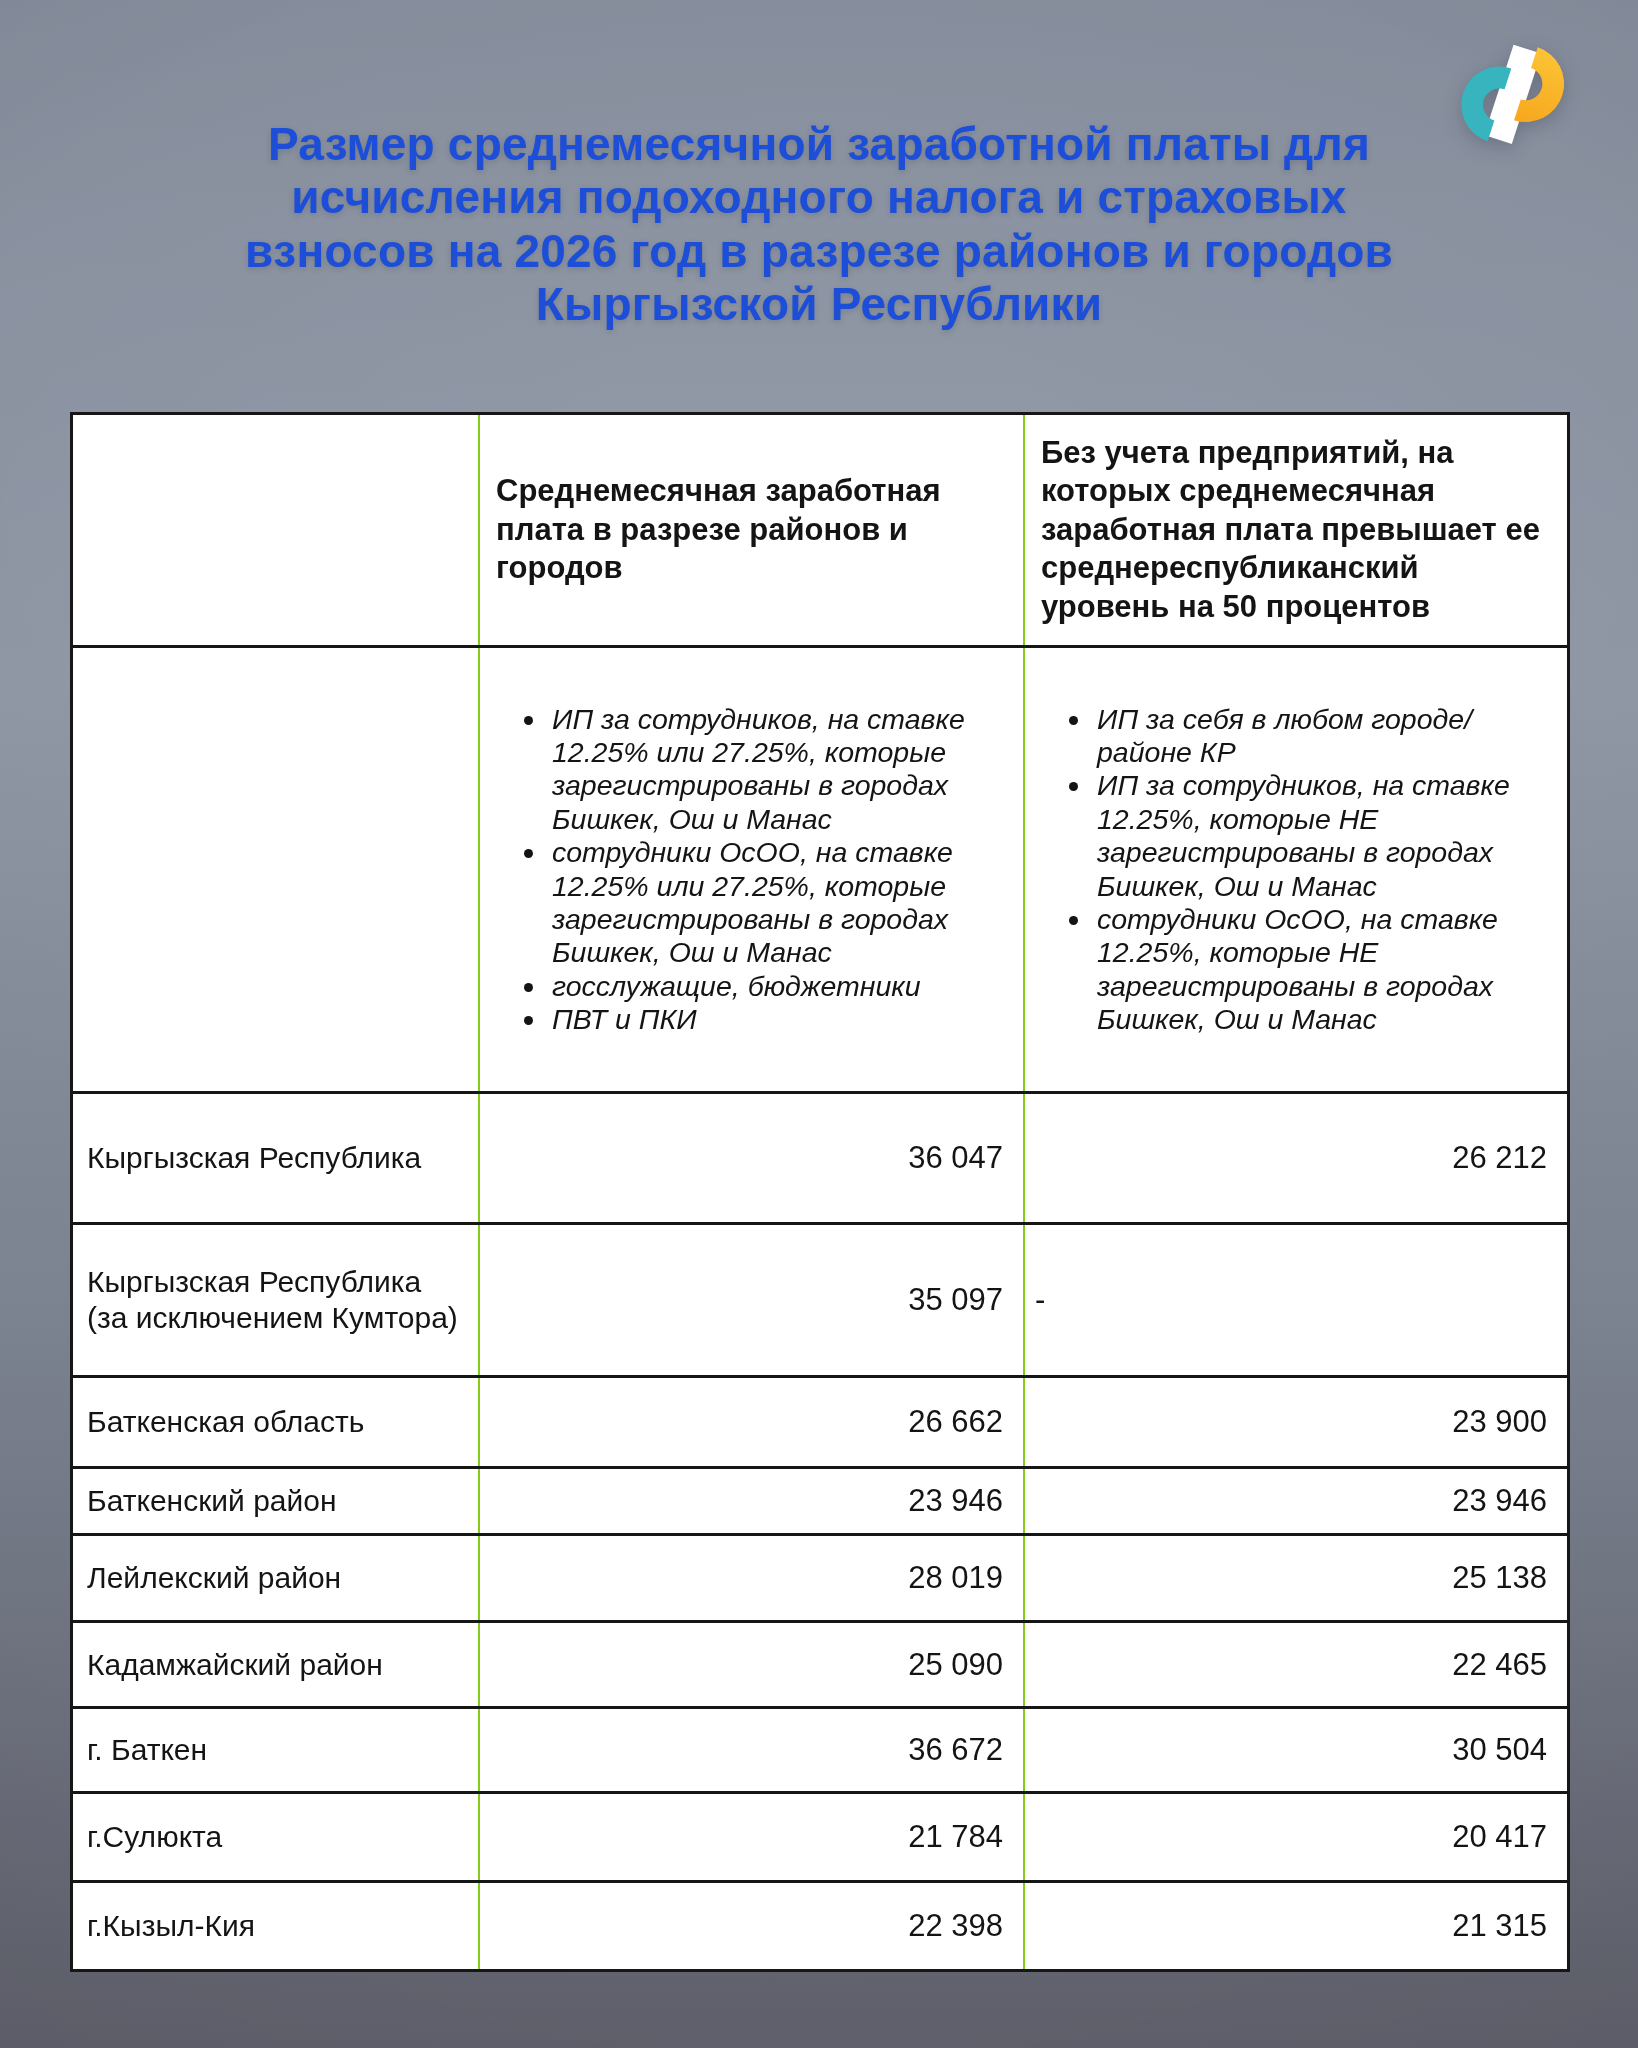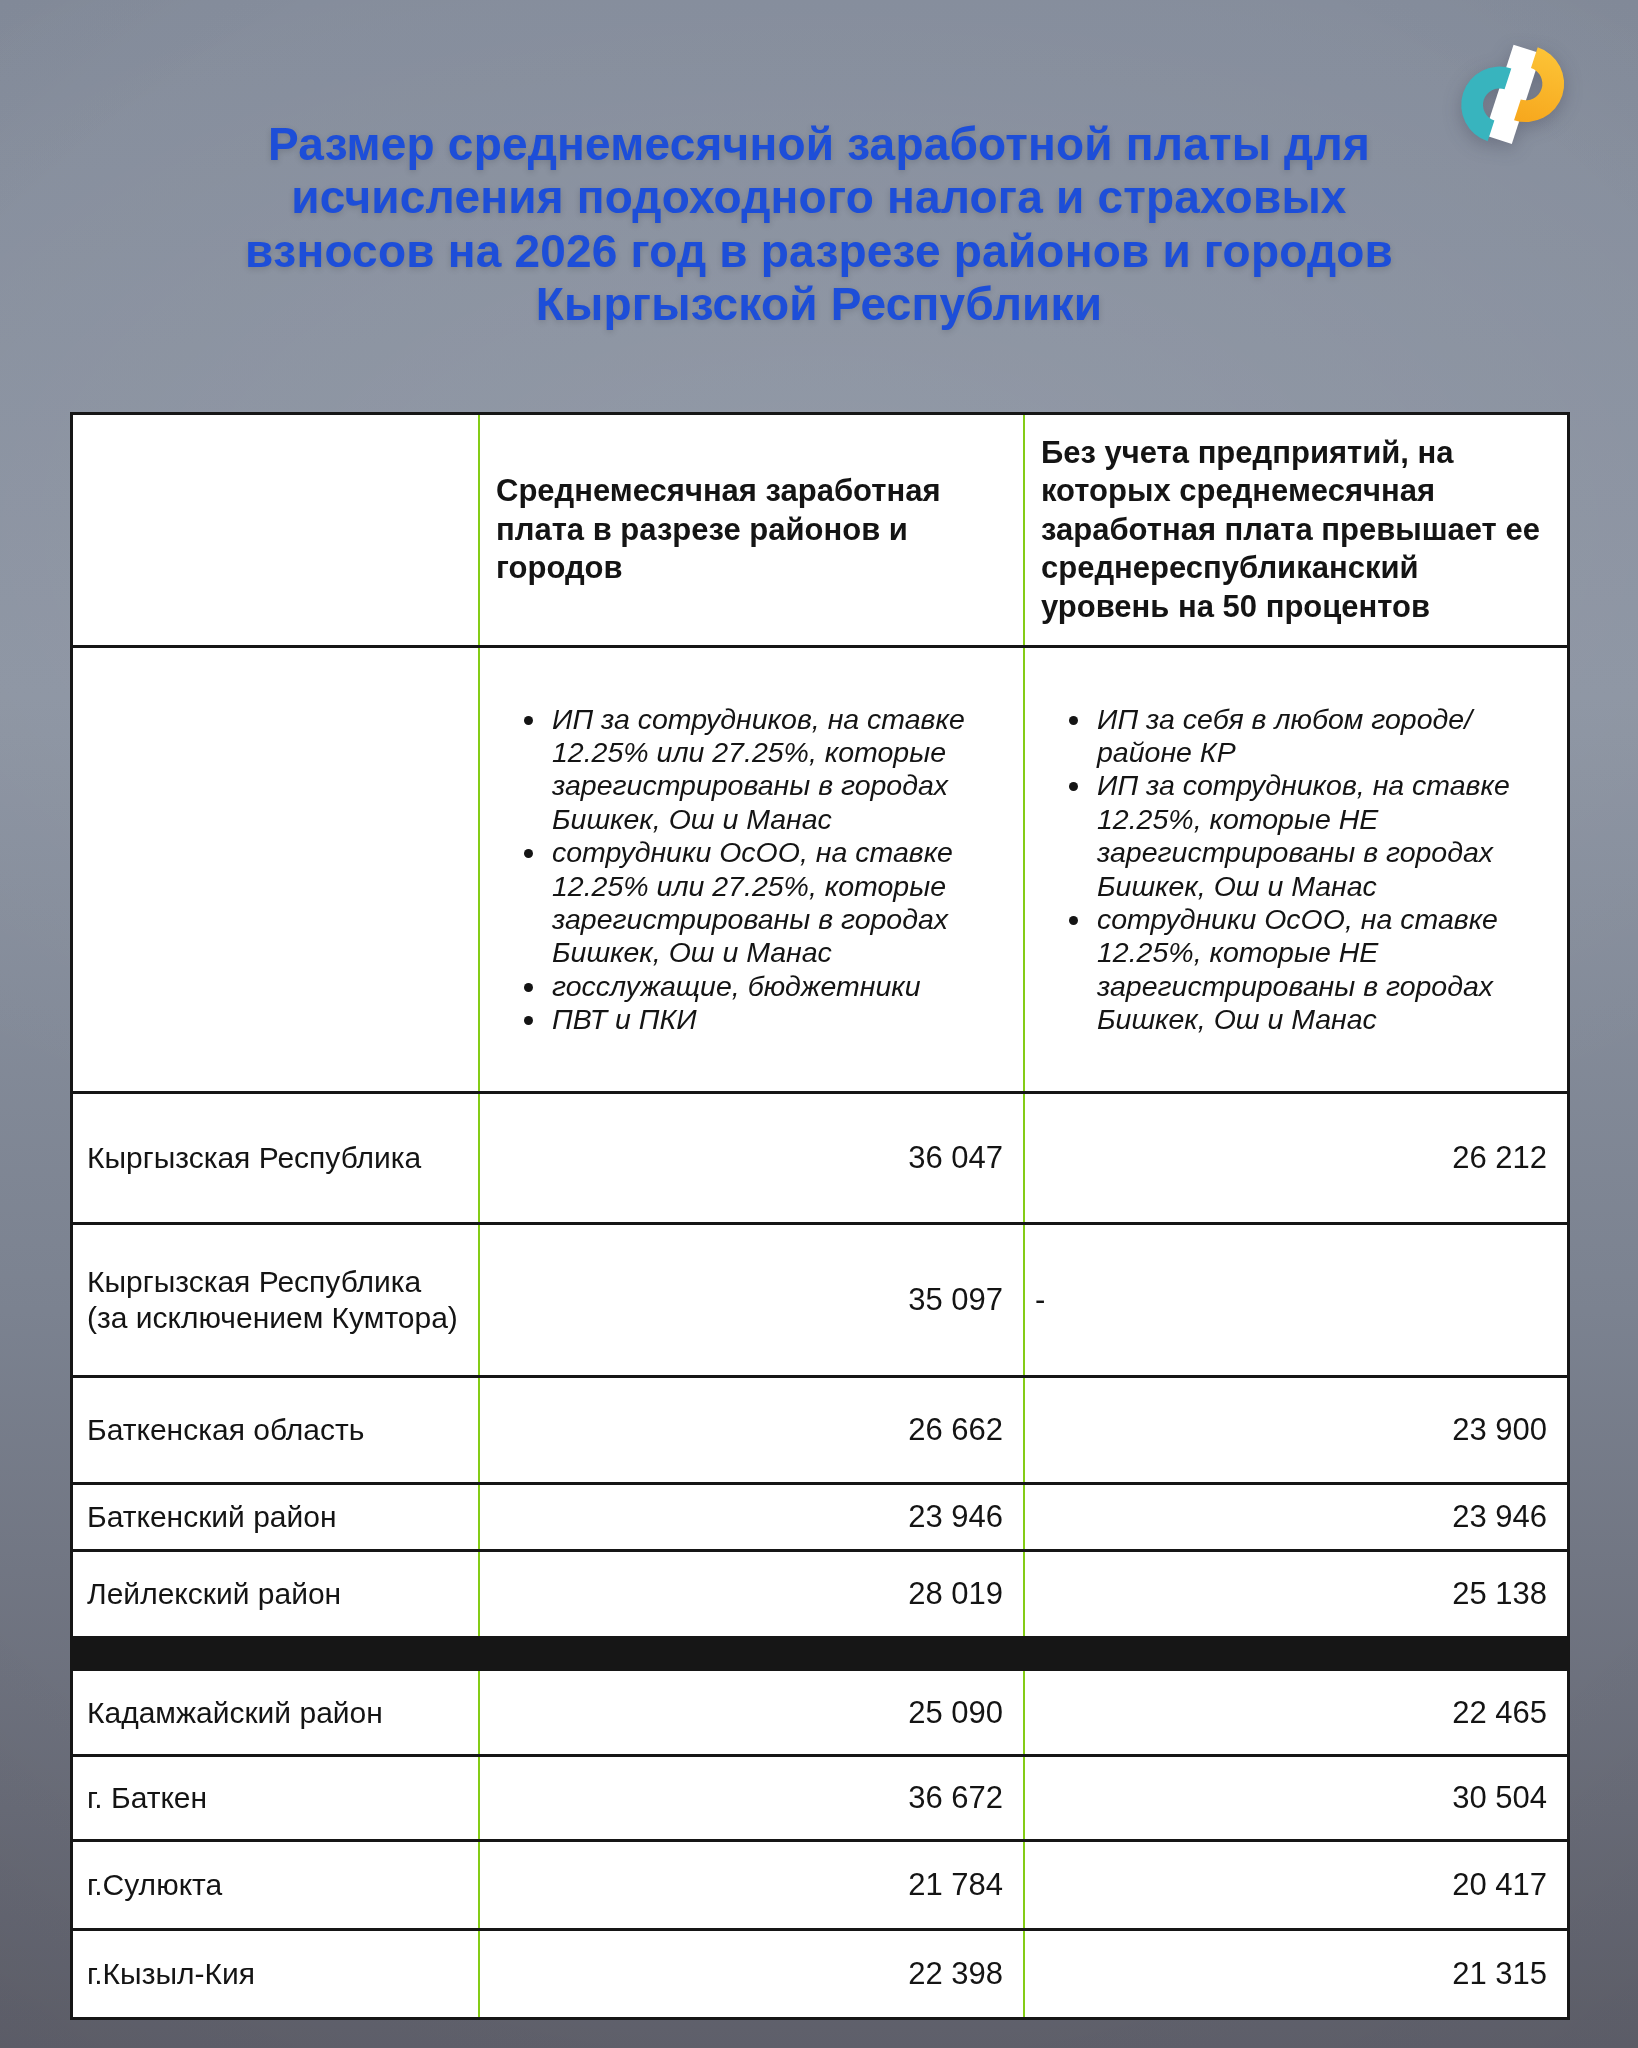--- a/index.html
+++ b/index.html
@@ -95,36 +95,36 @@
 <div class="trow data-row" style="height: 131px;">
     <div class="cell label-cell b">Кыргызская Республика</div>
     <div class="cell value-cell b">36 047</div>
     <div class="cell value-cell b">26 212</div>
   </div>
     <div class="trow data-row" style="height: 153px;">
     <div class="cell label-cell b">Кыргызская Республика (за исключением Кумтора)</div>
     <div class="cell value-cell">35 097</div>
     <div class="cell value-cell dash">-</div>
   </div>
-    <div class="trow data-row" style="height: 107px;">
+    <div class="trow data-row" style="height: 91px;">
     <div class="cell label-cell b">Баткенская область</div>
     <div class="cell value-cell b">26 662</div>
     <div class="cell value-cell b">23 900</div>
   </div>
     <div class="trow data-row" style="height: 67px;">
     <div class="cell label-cell">Баткенский район</div>
     <div class="cell value-cell">23 946</div>
     <div class="cell value-cell">23 946</div>
   </div>
     <div class="trow data-row" style="height: 87px;">
     <div class="cell label-cell">Лейлекский район</div>
     <div class="cell value-cell">28 019</div>
     <div class="cell value-cell">25 138</div>
   </div>
-    <div class="trow data-row" style="height: 86px; margin-top: 32px;">
+    <div class="trow data-row" style="height: 86px;">
     <div class="cell label-cell">Кадамжайский район</div>
     <div class="cell value-cell">25 090</div>
     <div class="cell value-cell">22 465</div>
   </div>
     <div class="trow data-row" style="height: 85px;">
     <div class="cell label-cell">г. Баткен</div>
     <div class="cell value-cell">36 672</div>
     <div class="cell value-cell">30 504</div>
   </div>
     <div class="trow data-row" style="height: 89px;">

